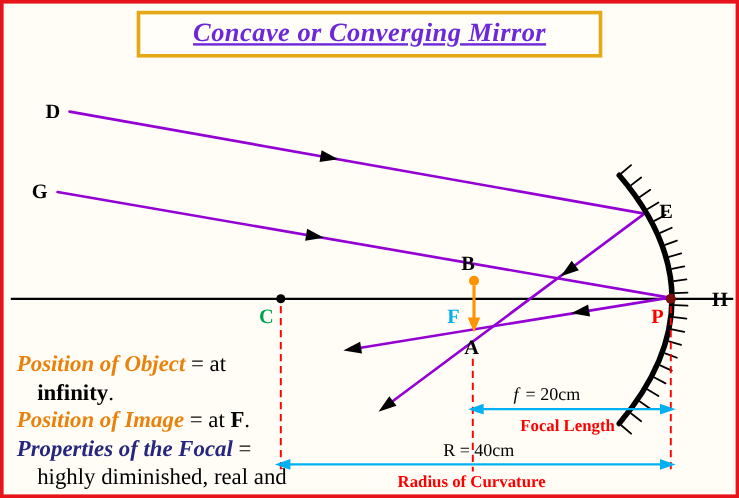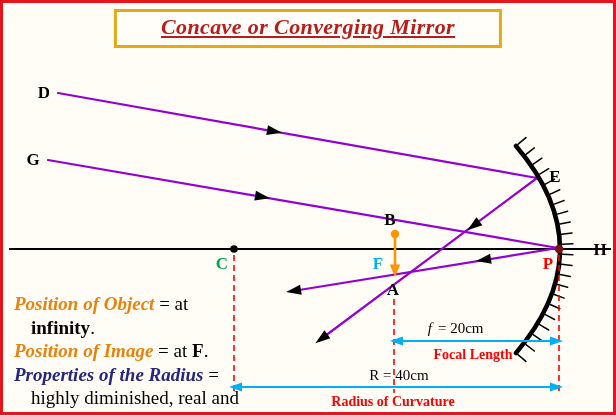--- a/index.html
+++ b/index.html
@@ -8,21 +8,21 @@
     position: relative; width: 616px; height: 415px;
     background: #fffdf6; border: 3px solid #e8141c;
     overflow: hidden; box-sizing: border-box;
   }
   .title-box {
     position: absolute; top: 6px; left: 50%; transform: translateX(-50%);
     background: #fffef9; border: 3px solid #e5a916; padding: 2px 44px 5px;
   }
   .title-box h1 {
     margin: 0; font-size: 22px; font-style: italic; font-weight: bold;
-    text-decoration: underline; color: #b91c1c; white-space: nowrap;
+    text-decoration: underline; color: #6d28d9; white-space: nowrap;
     letter-spacing: 0.4px; font-family: "Liberation Serif", serif;
   }
   svg.diagram { position: absolute; left: 0; top: 0; }
   .notes {
     position: absolute; left: 11px; top: 289px; width: 234px;
     font-size: 19px; line-height: 23.5px; color: #000;
   }
   .notes p { margin: 0; padding-left: 17px; text-indent: -17px; }
   .lbl-o { color: #e8820d; font-weight: bold; font-style: italic; }
   .lbl-n { color: #26267e; font-weight: bold; font-style: italic; }
@@ -134,17 +134,17 @@
   </svg>
 
   <div class="notes">
     <p>
       <span class="lbl-o">Position of Object</span><span> = at </span><b>infinity</b><span>.</span>
     </p>
     <p>
       <span class="lbl-o">Position of Image</span><span> = at </span><b>F</b><span>.</span>
     </p>
     <p>
-      <span class="lbl-n">Properties of the Radius</span><span> = highly </span><span>diminished, real and inverted.</span>
+      <span class="lbl-n">Properties of the Focal</span><span> = highly </span><span>diminished, real and inverted.</span>
     </p>
   </div>
 
 </div>
 
 </body></html>

